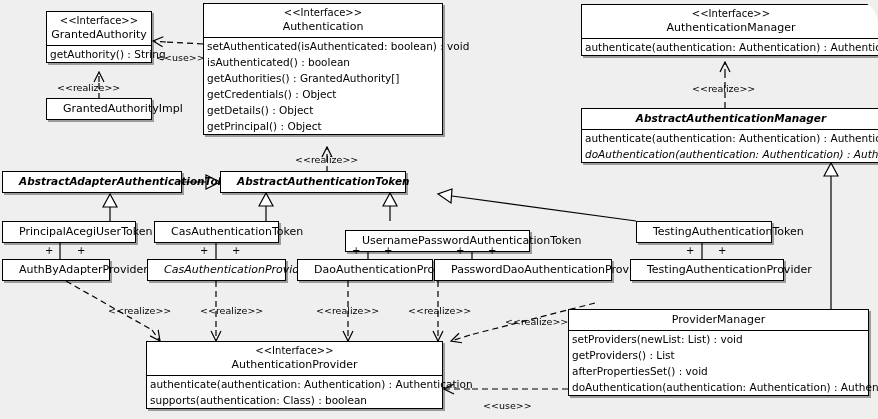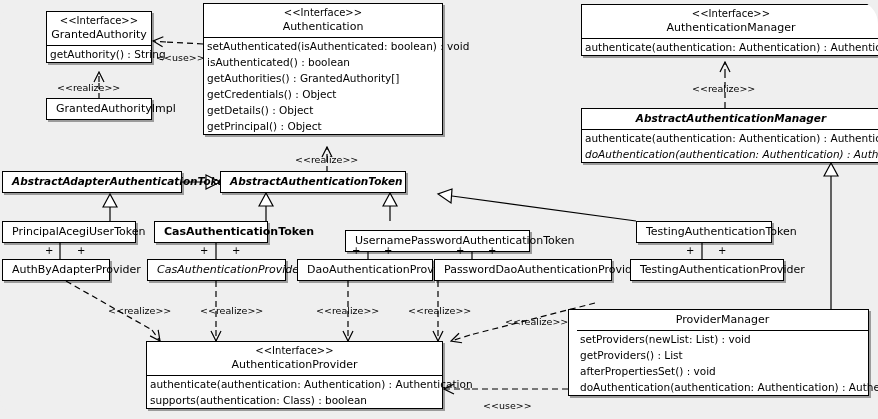--- a/index.html
+++ b/index.html
@@ -61,21 +61,21 @@
   }
   .op {
     display: block;
     font-size: 10.5px;
     line-height: 16px;
     padding: 0 0 0 3px;
     white-space: nowrap;
     color: #000;
   }
   .op.abstract { font-style: italic; }
-  .simple .cls-head { padding: 2px 4px 3px 9px; }
+  .simple .cls-head { padding: 2px 4px 3px 16px; }
   .edge-label {
     position: absolute;
     font-size: 9.5px;
     line-height: 11px;
     color: #000;
     white-space: nowrap;
     z-index: 3;
     background: transparent;
   }
   .assoc-plus {
@@ -261,21 +261,21 @@
       <span class="cname abstract">AbstractAuthenticationToken</span>
     </div>
   </div>
 
   <div class="uml-class simple" style="left:2px; top:221px; width:134px;">
     <div class="cls-head">
       <span class="cname">PrincipalAcegiUserToken</span>
     </div>
   </div>
 
-  <div class="uml-class simple" style="left:154px; top:221px; width:114px;font-weight:bold;">
+  <div class="uml-class simple" style="left:154px; top:221px; width:125px;">
     <div class="cls-head">
       <span class="cname">CasAuthenticationToken</span>
     </div>
   </div>
 
   <div class="uml-class simple" style="left:345px; top:230px; width:185px;">
     <div class="cls-head">
       <span class="cname">UsernamePasswordAuthenticationToken</span>
     </div>
   </div>
@@ -321,21 +321,21 @@
       <span class="stereo">&lt;&lt;Interface&gt;&gt;</span>
       <span class="cname">AuthenticationProvider</span>
     </div>
     <div class="cls-divider"></div>
     <div class="cls-ops">
       <span class="op">authenticate(authentication: Authentication) : Authentication</span>
       <span class="op">supports(authentication: Class) : boolean</span>
     </div>
   </div>
 
-  <div class="uml-class" style="left:568px; top:309px; width:301px;padding-left:8px;">
+  <div class="uml-class" style="left:568px; top:309px; width:301px;">
     <div class="cls-head">
       <span class="cname">ProviderManager</span>
     </div>
     <div class="cls-divider"></div>
     <div class="cls-ops">
       <span class="op">setProviders(newList: List) : void</span>
       <span class="op">getProviders() : List</span>
       <span class="op">afterPropertiesSet() : void</span>
       <span class="op">doAuthentication(authentication: Authentication) : Authentication</span>
     </div>

